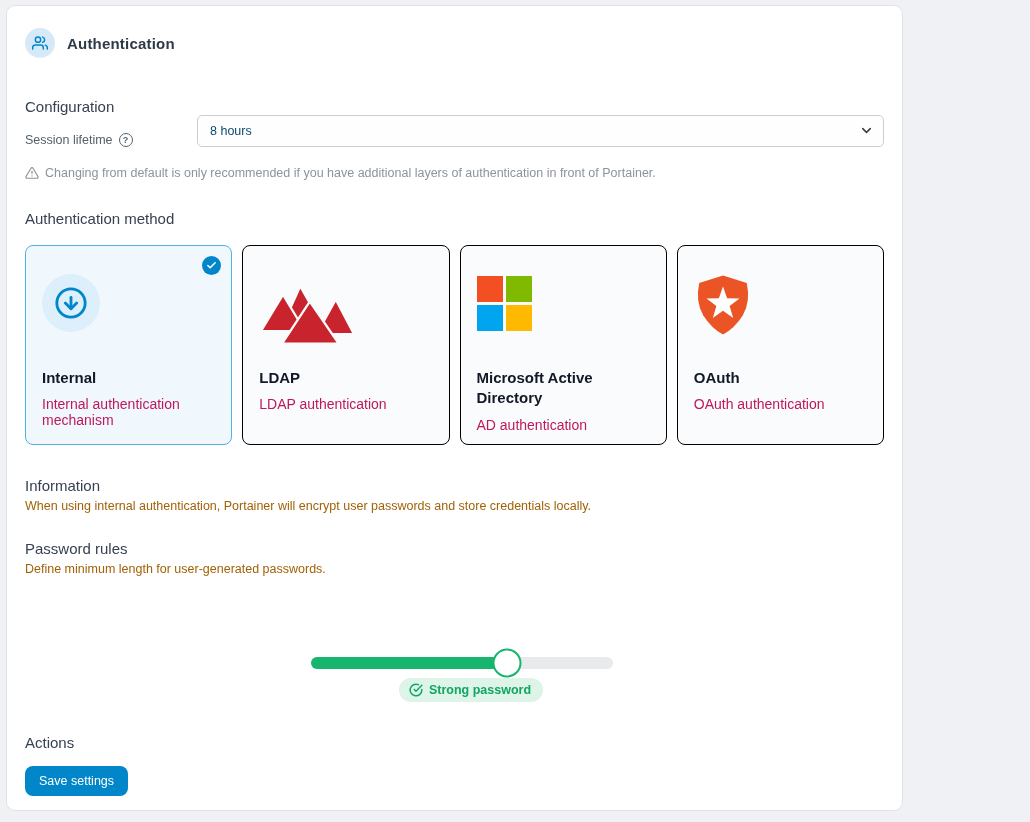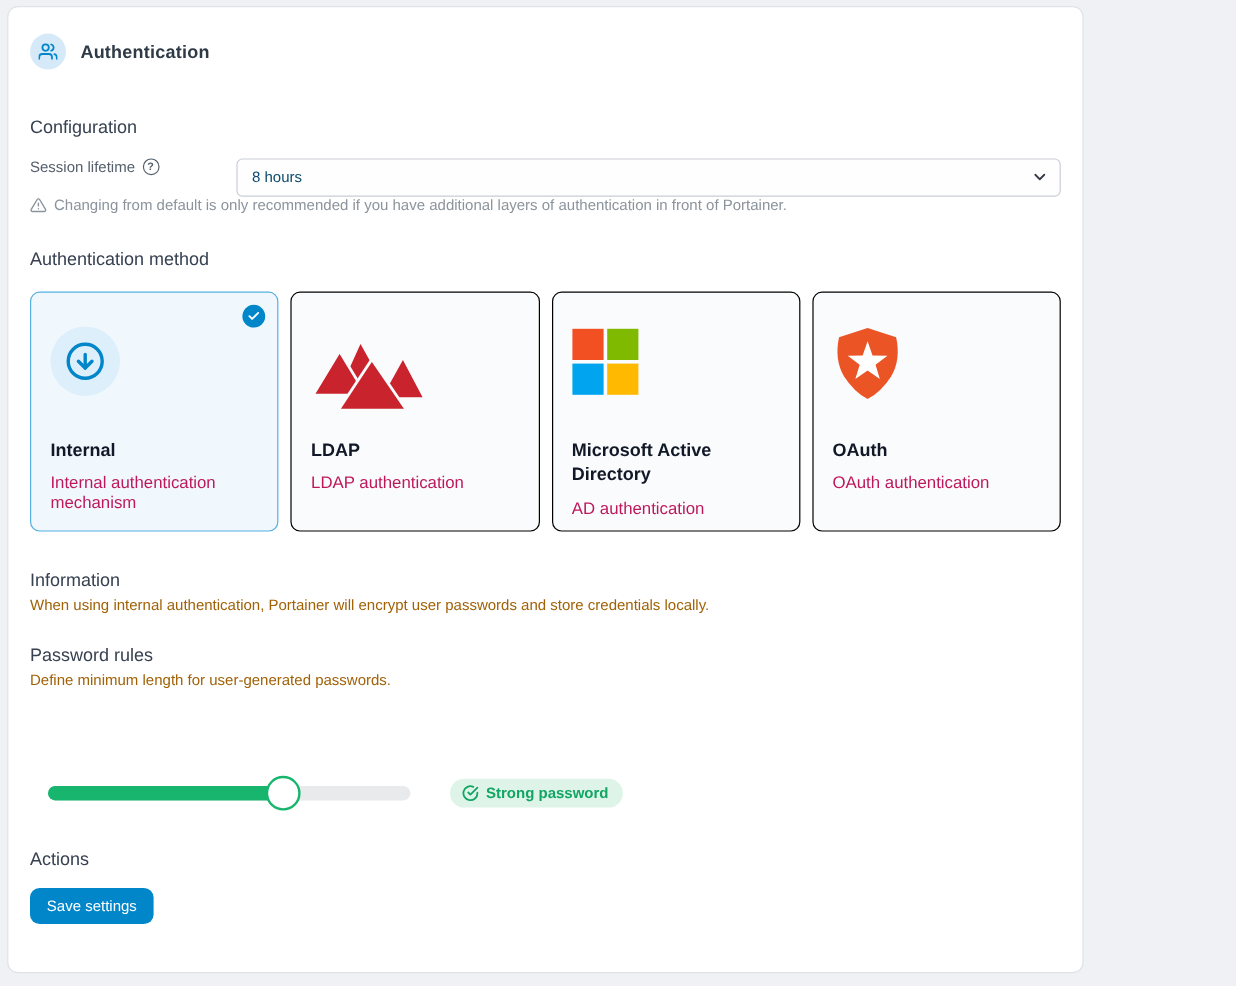--- a/index.html
+++ b/index.html
@@ -23,40 +23,40 @@
   }
   .widget-title { font-size:15px; font-weight:600; color:#2f3a47; letter-spacing:.2px; }
   
   .section-heading { font-size:15px; font-weight:500; color:#374151; }
   .mt-config { margin-top:40px; }
   .mt-auth { margin-top:30px; }
   .mt-info { margin-top:32px; }
   .mt-pw { margin-top:27px; }
   .mt-actions { margin-top:32px; }
   
-  .form-row { display:flex; align-items:flex-start; margin-top:17px; }
+  .form-row { display:flex; align-items:flex-end; }
   .form-label {
     width:172px; flex:0 0 auto; color:#55606c; font-size:12.5px;
     display:flex; align-items:center; gap:6px;
   }
   .help-circle {
     width:14px; height:14px; border-radius:50%; border:1.4px solid #55606c;
     display:inline-flex; align-items:center; justify-content:center;
     font-size:9px; font-weight:700; color:#55606c;
   }
   .select-wrap { position:relative; flex:1; }
   select.lifetime {
     width:100%; height:32px; appearance:none; -webkit-appearance:none;
     border:1px solid #c9ced6; border-radius:5px; background:#fefefe;
     padding:0 30px 0 12px; font-size:12.5px; color:#0c4a6e;
     font-family:inherit; outline:none;
   }
   .select-chevron { position:absolute; right:10px; top:8px; pointer-events:none; }
   .warning-line {
-    display:flex; align-items:center; gap:6px;
+    margin-top:19px; display:flex; align-items:center; gap:6px;
     color:#8b949c; font-size:12.5px;
   }
   
   .method-grid { display:grid; grid-template-columns:repeat(4,1fr); gap:10px; margin-top:18px; }
   .method-card {
     position:relative; border:1px solid #000000; border-radius:8px;
     background:#fafbfc; height:200px; padding:26px 16px 16px 16px; cursor:pointer;
   }
   .method-card.selected { background:#f0f8fe; border-color:#55b0e0; }
   .check-badge {
@@ -68,21 +68,21 @@
     width:58px; height:58px; border-radius:50%; background:#ddeffa;
     display:flex; align-items:center; justify-content:center; margin-top:2px;
   }
   .ms-grid { display:grid; grid-template-columns:26px 26px; grid-template-rows:26px 26px; gap:3px; margin-top:4px; }
   .ms-sq { width:26px; height:26px; }
   .method-title { font-size:15px; font-weight:700; color:#111827; margin-top:18px; line-height:1.35; }
   .method-desc { font-size:14px; color:#be185d; margin-top:8px; }
   
   .muted-text { color:#a16207; font-size:12.5px; margin-top:5px; }
   
-  .slider-row { margin-top:72px; display:flex; align-items:center; }
+  .slider-row { margin-top:72px; display:flex; align-items:center;flex-direction:column; }
   .slider { position:relative; width:302px; height:30px; margin-left:15px; }
   .slider-track {
     position:absolute; left:0; right:0; top:9px; height:12px;
     background:#e8eaec; border-radius:6px;
   }
   .slider-fill {
     position:absolute; left:0; top:9px; height:12px;
     background:#17b56d; border-radius:6px;
   }
   .slider-handle {

